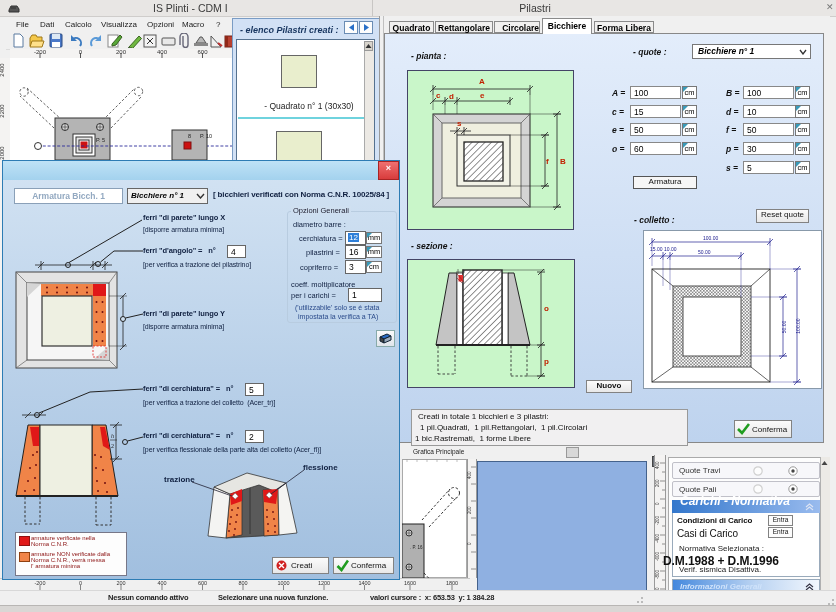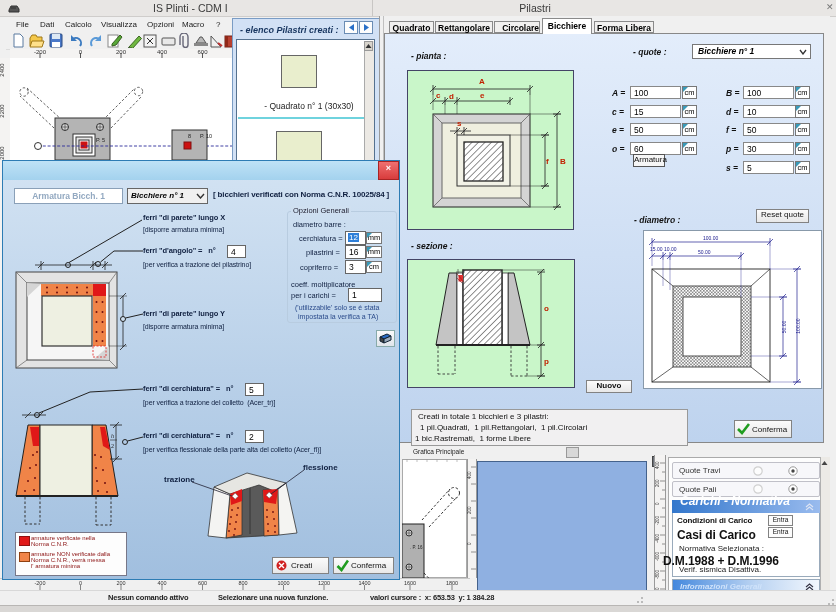--- a/index.html
+++ b/index.html
@@ -199,21 +199,21 @@
     <div class="unit" style="left:795px;top:123px">cm</div>
 <div class="lbl" style="left:612px;top:144px">o =</div>
     <div class="inp" style="left:630px;top:142px;width:51px;height:13px">60</div>
     <div class="unit" style="left:682px;top:142px">cm</div>
 <div class="lbl" style="left:726px;top:144px">p =</div>
     <div class="inp" style="left:743px;top:142px;width:51px;height:13px">30</div>
     <div class="unit" style="left:795px;top:142px">cm</div>
 <div class="lbl" style="left:726px;top:163px">s =</div>
     <div class="inp" style="left:743px;top:161px;width:51px;height:13px">5</div>
     <div class="unit" style="left:795px;top:161px">cm</div>
-<div class="btn" style="left:633px;top:154px;width:32px;height:13px;background:#f6f6f6;border:1px solid #555">Armatura</div>
+<div class="btn" style="left:633px;top:176px;width:64px;height:13px;background:#f6f6f6;border:1px solid #555">Armatura</div>
 
 <div class="ab" style="left:407px;top:70px;width:167px;height:160px;background:#c9f6c9;border:1px solid #446;box-sizing:border-box"></div>
 <svg class="ab" style="left:407px;top:70px" width="167" height="160" viewBox="0 0 167 160">
  <rect x="26" y="44" width="97" height="93" fill="#d4d4d4" stroke="#222"></rect>
  <path d="M26 44 L35 53 M123 44 L114 53 M123 137 L114 128 M26 137 L35 128" stroke="#555" stroke-width=".7"></path>
  <rect x="35" y="53" width="79" height="75" fill="#efefdf" stroke="#666"></rect>
  <rect x="50" y="65" width="53" height="51" fill="#f2f2e6" stroke="#333"></rect>
  <rect x="57" y="72" width="39" height="39" fill="#fff" stroke="#222" stroke-width="1.3"></rect>
  <defs>
         <pattern id="h45" width="4.6" height="4.6" patternTransform="rotate(45)" patternUnits="userSpaceOnUse">
@@ -277,21 +277,21 @@
   <path d="M131 16 l6 -6 M131 89 l6 -6 M131 120 l6 -6"></path>
   <path d="M95 11 H138 M123 86 H138 M120 117 H138" stroke-width=".5"></path>
  </g>
  <g font-size="8" font-weight="bold" fill="#c22000" font-family="Liberation Sans">
         <text x="137" y="52">o</text>
         <text x="137" y="105">p</text>
       </g>
 </svg>
 <div class="btn" style="left:586px;top:380px;width:46px;height:13px;font-weight:bold">Nuovo</div>
 
-<div class="lbl" style="left:634px;top:215px">- diametro :</div>
+<div class="lbl" style="left:634px;top:215px">- colletto :</div>
 <div class="btn" style="left:756px;top:209px;width:53px;height:14px">Reset quote</div>
 <div class="ab" style="left:643px;top:230px;width:179px;height:159px;background:#fff;border:1px solid #8899aa;box-sizing:border-box"></div>
 <svg class="ab" style="left:643px;top:230px" width="179" height="159" viewBox="0 0 179 159">
  <rect x="9" y="39" width="118" height="113" fill="#fff" stroke="#222" stroke-width=".9"></rect>
  <rect x="30" y="56" width="78" height="81" fill="#fff" stroke="#222" stroke-width=".8"></rect>
  <path d="M9 39 L30 56 M127 39 L108 56 M127 152 L108 137 M9 152 L30 137" stroke="#222" stroke-width=".7"></path>
  <rect x="40" y="67" width="58" height="59" fill="#fff" stroke="#222" stroke-width=".8"></rect>
  <path d="M30 56 h78 v81 h-78 z M40 67 h58 v59 h-58 z" fill="none"></path>
  <path d="M30 56 H108 V137 H30 Z" fill="url(#x45)" fill-rule="evenodd" opacity="0"></path>
  <path d="M30 56 H108 V137 H30 Z M40 67 H98 V126 H40 Z" fill="url(#x45)" fill-rule="evenodd"></path>
@@ -399,21 +399,21 @@
       </g>
 </svg>
 <div class="ab" style="left:672px;top:500px;width:148px;height:77px;background:#fff;border:1px solid #9ab;box-sizing:border-box"></div>
 <div class="ab" style="left:672px;top:500px;width:148px;height:13px;background:linear-gradient(90deg,#3377cc,#99bbee);box-sizing:border-box"></div>
 <div class="ab" style="left:680px;top:494px;font-size:12px;font-weight:bold;font-style:italic;color:#fff;white-space:nowrap">Carichi - Normativa</div>
 <svg class="ab" style="left:805px;top:503px" width="9" height="8" viewBox="0 0 9 8">
       <path d="M1 4 L4.5 1 L8 4 M1 7 L4.5 4 L8 7" fill="none" stroke="#dde4f4" stroke-width="1.1"></path>
     </svg>
 <div class="ab" style="left:677px;top:516px;font-size:8px;font-weight:bold;letter-spacing:-0.1px;color:#111;white-space:nowrap">Condizioni di Carico</div>
 <div class="btn" style="left:768px;top:515px;width:25px;height:11px;font-size:6.5px;background:#fcfcfc">Entra</div>
-<div class="ab" style="left:677px;top:528px;font-size:12px;font-weight:bold;letter-spacing:-0.1px;color:#111;white-space:nowrap">Casi di Carico</div>
+<div class="ab" style="left:677px;top:528px;font-size:10px;font-weight:normal;letter-spacing:-0.1px;color:#111;white-space:nowrap">Casi di Carico</div>
 <div class="btn" style="left:768px;top:527px;width:25px;height:11px;font-size:6.5px;background:#fcfcfc">Entra</div>
 <div class="ab t8" style="left:679px;top:544px;color:#222">Normativa Selezionata :</div>
 <div class="ab" style="left:663px;top:554px;font-size:12px;font-weight:bold;letter-spacing:-0.1px;color:#111;white-space:nowrap">D.M.1988 + D.M.1996</div>
 <div class="ab t8" style="left:679px;top:565px;color:#222">Verif. sismica Disattiva.</div>
 <div class="ab" style="left:672px;top:579px;width:148px;height:15px;background:linear-gradient(90deg,#4488dd,#b8d2f2 55%,#f2f7fd);box-sizing:border-box;border:1px solid #9ab"></div>
 <div class="ab" style="left:680px;top:582px;font-size:8px;font-weight:bold;font-style:italic;color:#cfe2fa;white-space:nowrap">Informazioni Generali</div>
 <svg class="ab" style="left:805px;top:583px" width="9" height="8" viewBox="0 0 9 8">
       <path d="M1 4 L4.5 1 L8 4 M1 7 L4.5 4 L8 7" fill="none" stroke="#334" stroke-width="1.1"></path>
     </svg>
 <div class="ab" style="left:820px;top:457px;width:9px;height:142px;background:#eceae6;border-left:1px solid #b0b0b0"></div>

